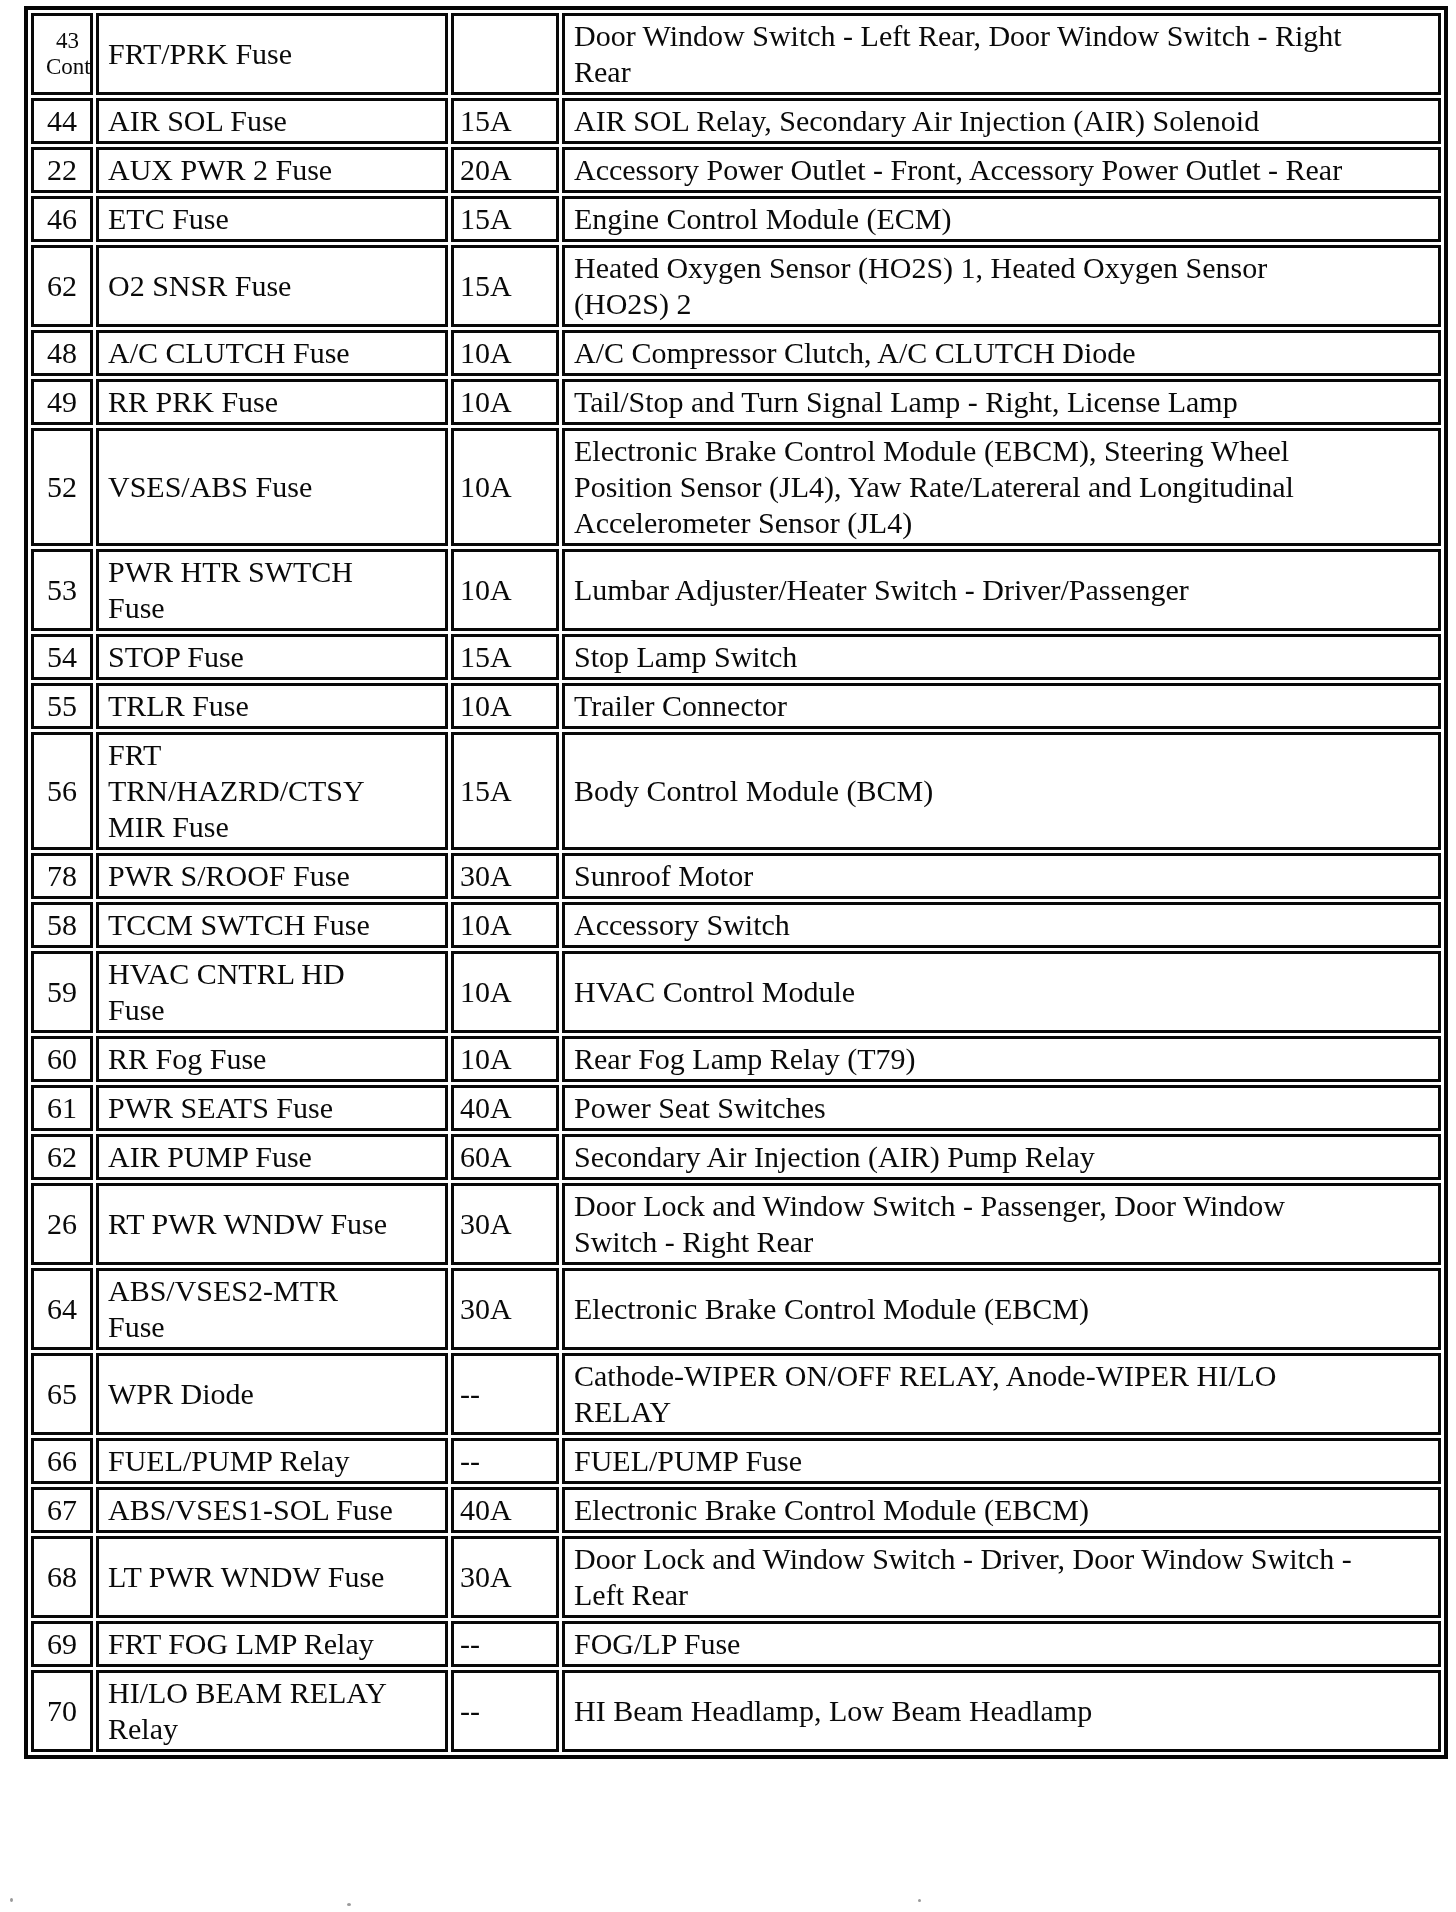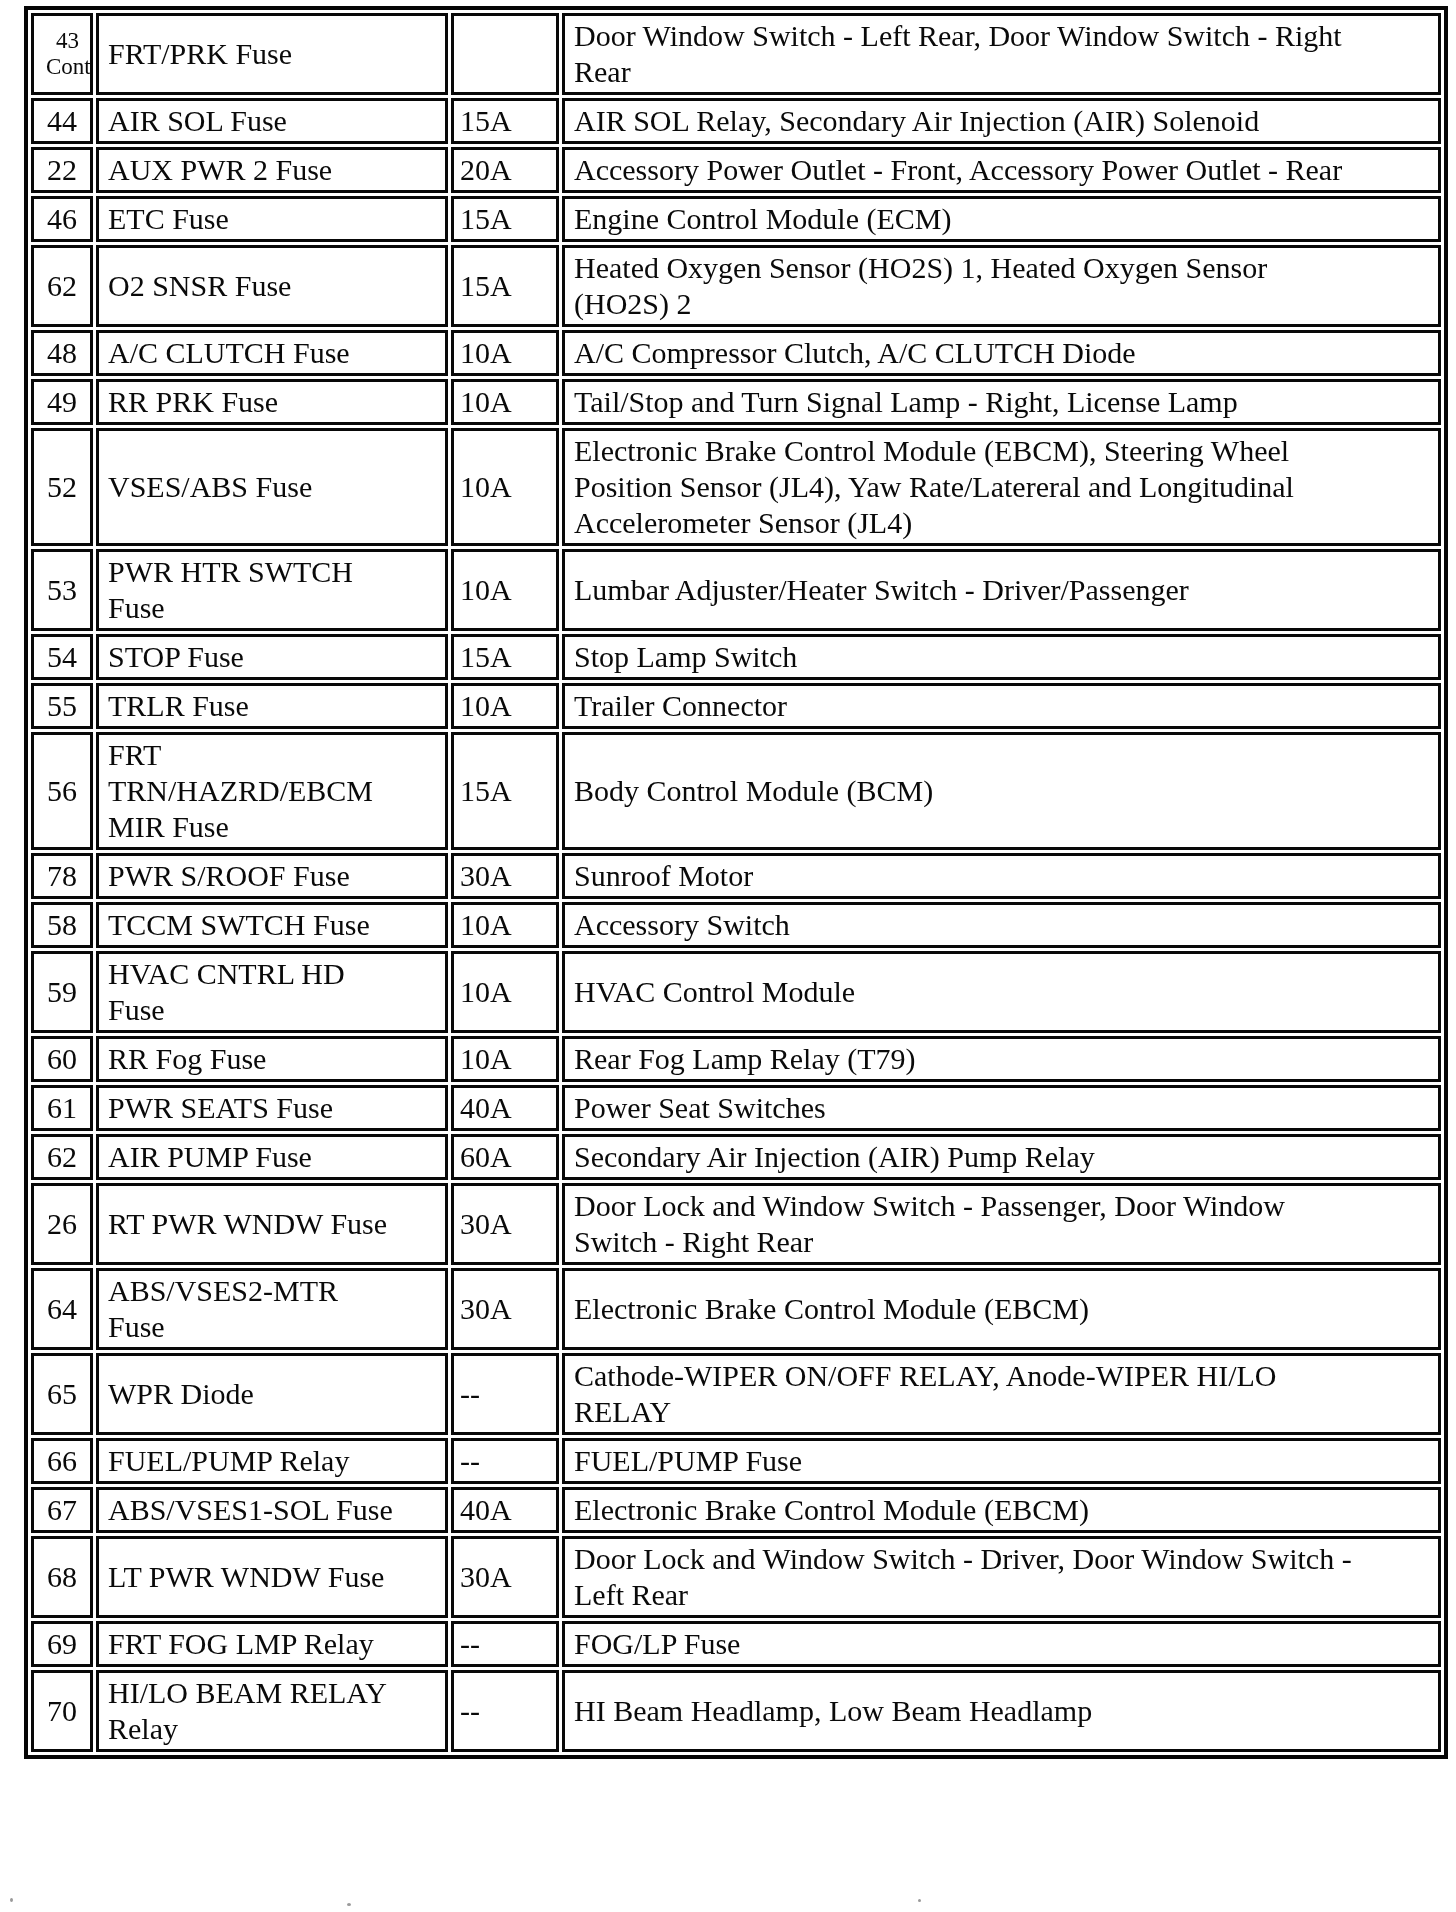--- a/index.html
+++ b/index.html
@@ -191,21 +191,21 @@
     <td class="c-name">TRLR Fuse</td>
     <td class="c-amp">10A</td>
     <td class="c-desc">Trailer Connector</td>
   </tr>
         <tr>
     <td class="c-num">
       <span class="num-main">56</span>
 
     </td>
     <td class="c-name">FRT
-TRN/HAZRD/EBCM
+TRN/HAZRD/CTSY
 MIR Fuse</td>
     <td class="c-amp">15A</td>
     <td class="c-desc">Body Control Module (BCM)</td>
   </tr>
         <tr>
     <td class="c-num">
       <span class="num-main">78</span>
 
     </td>
     <td class="c-name">PWR S/ROOF Fuse</td>

